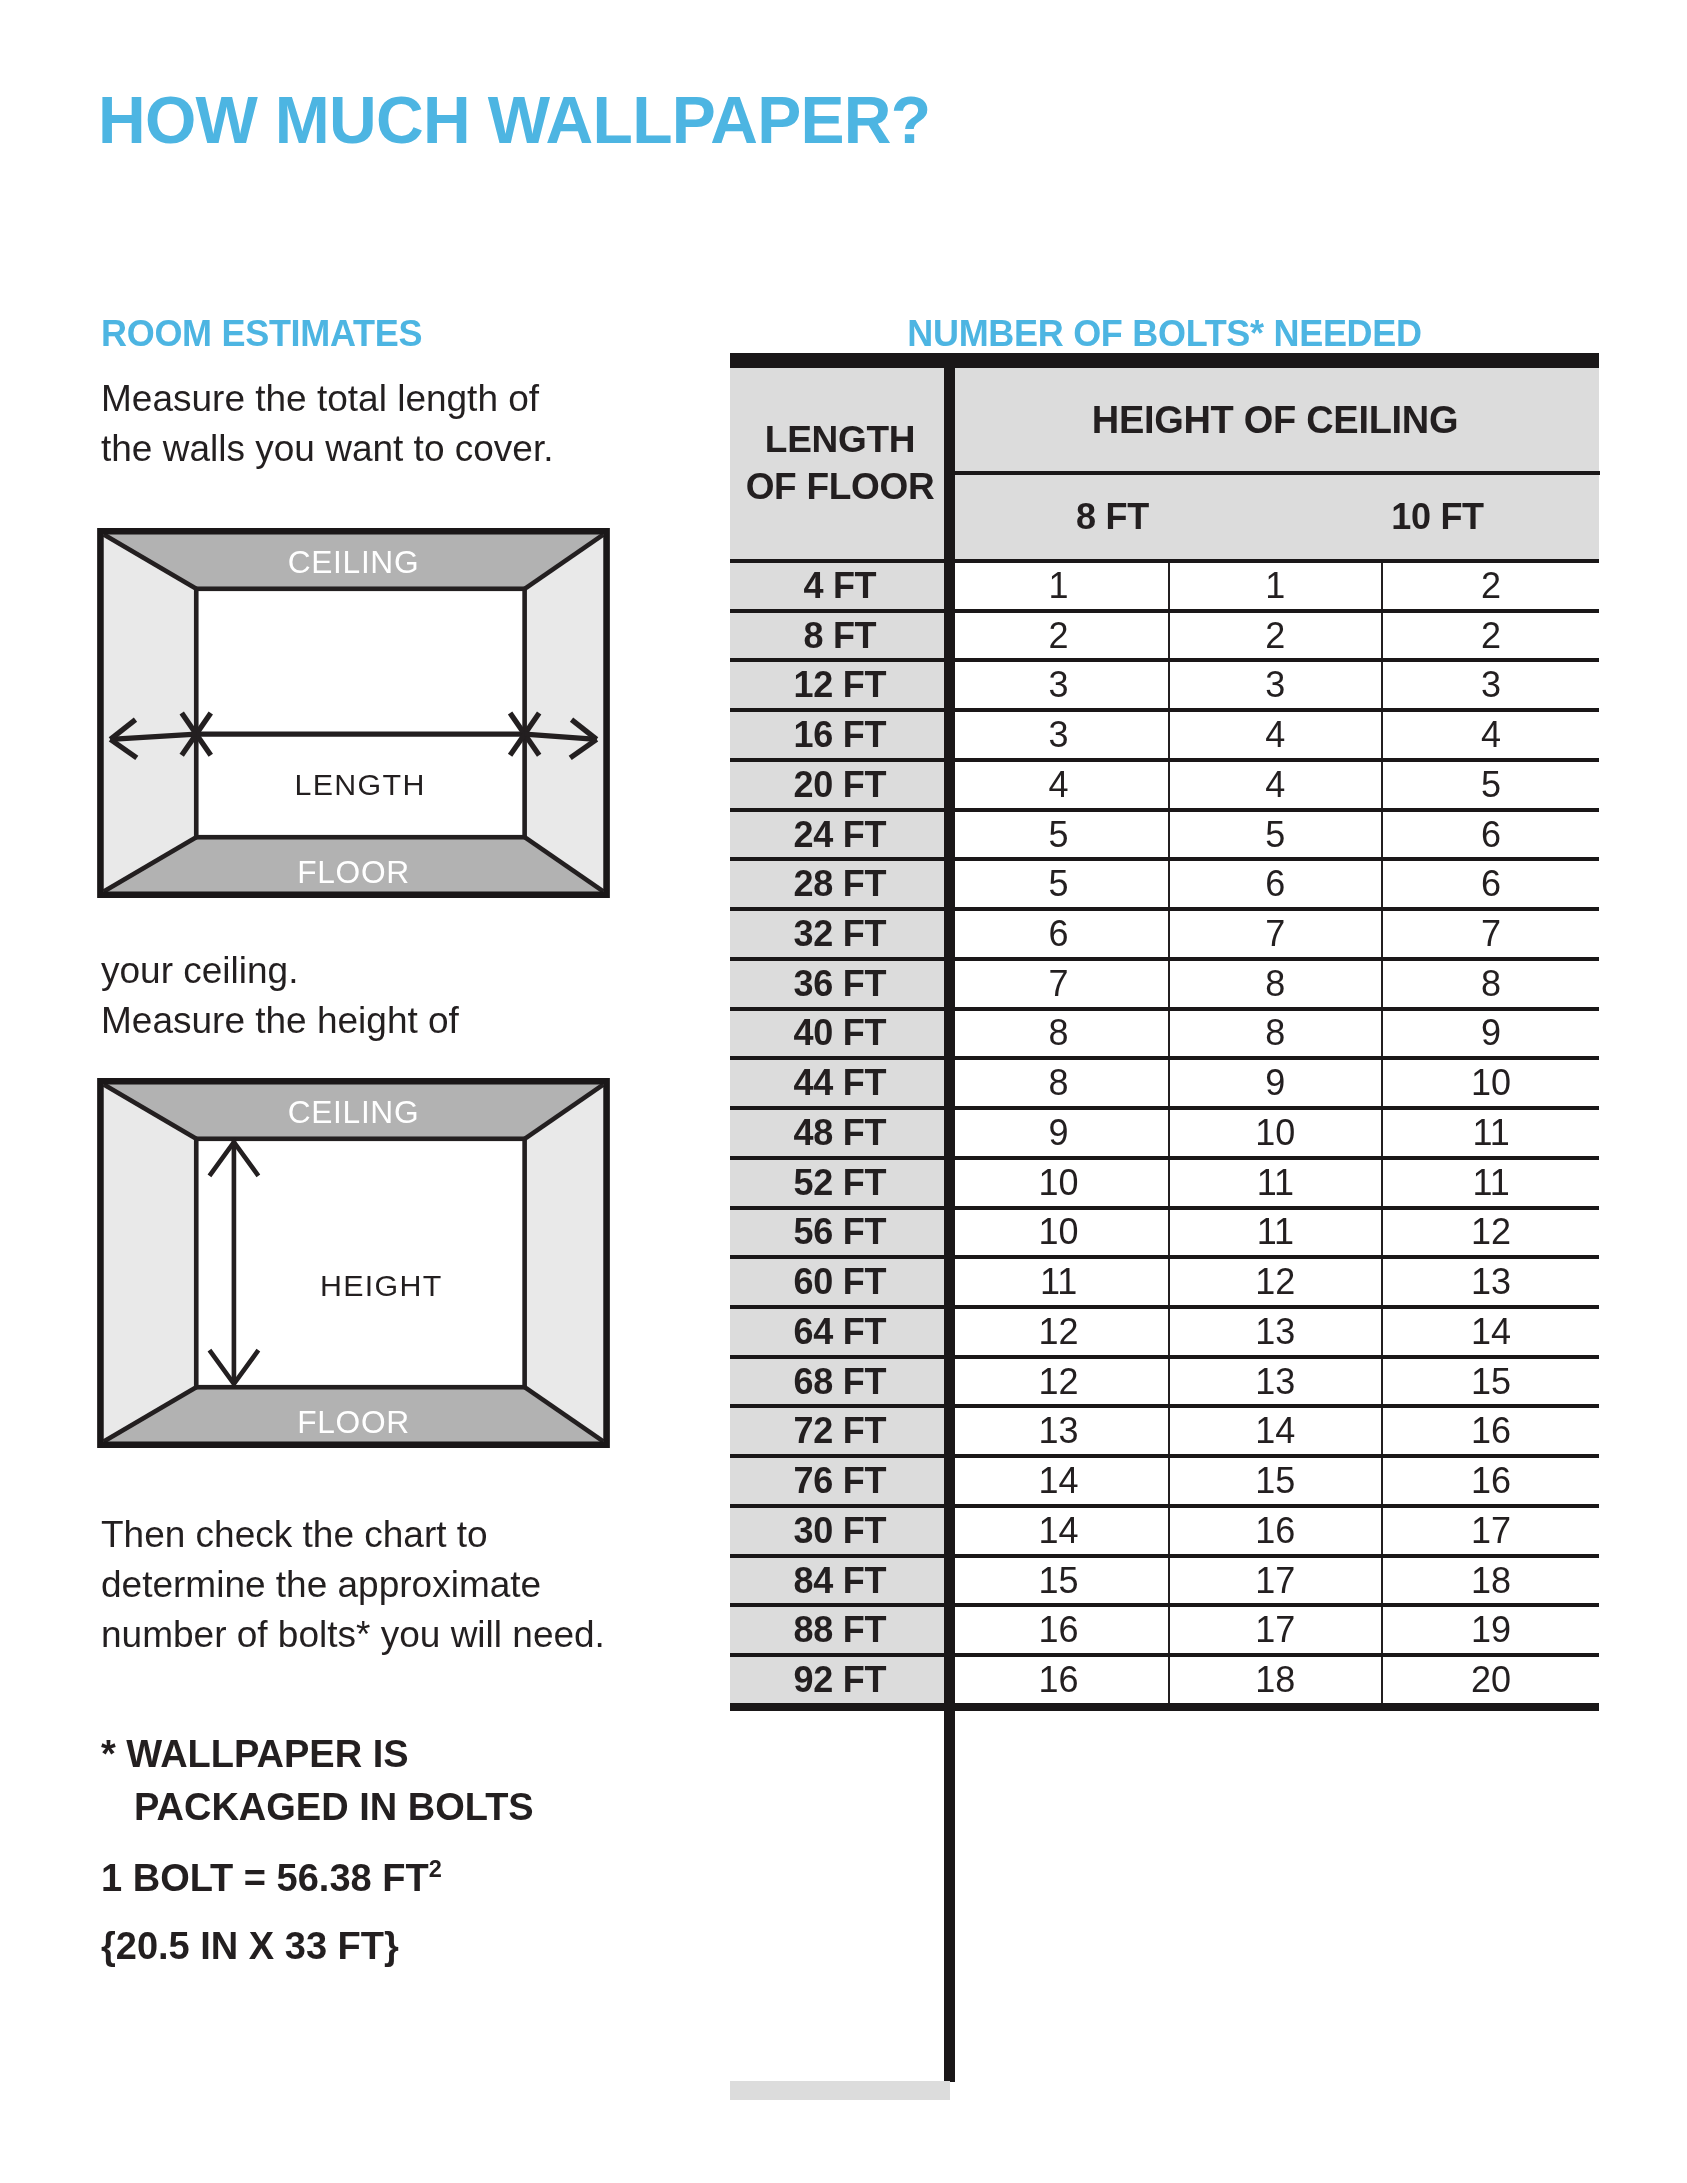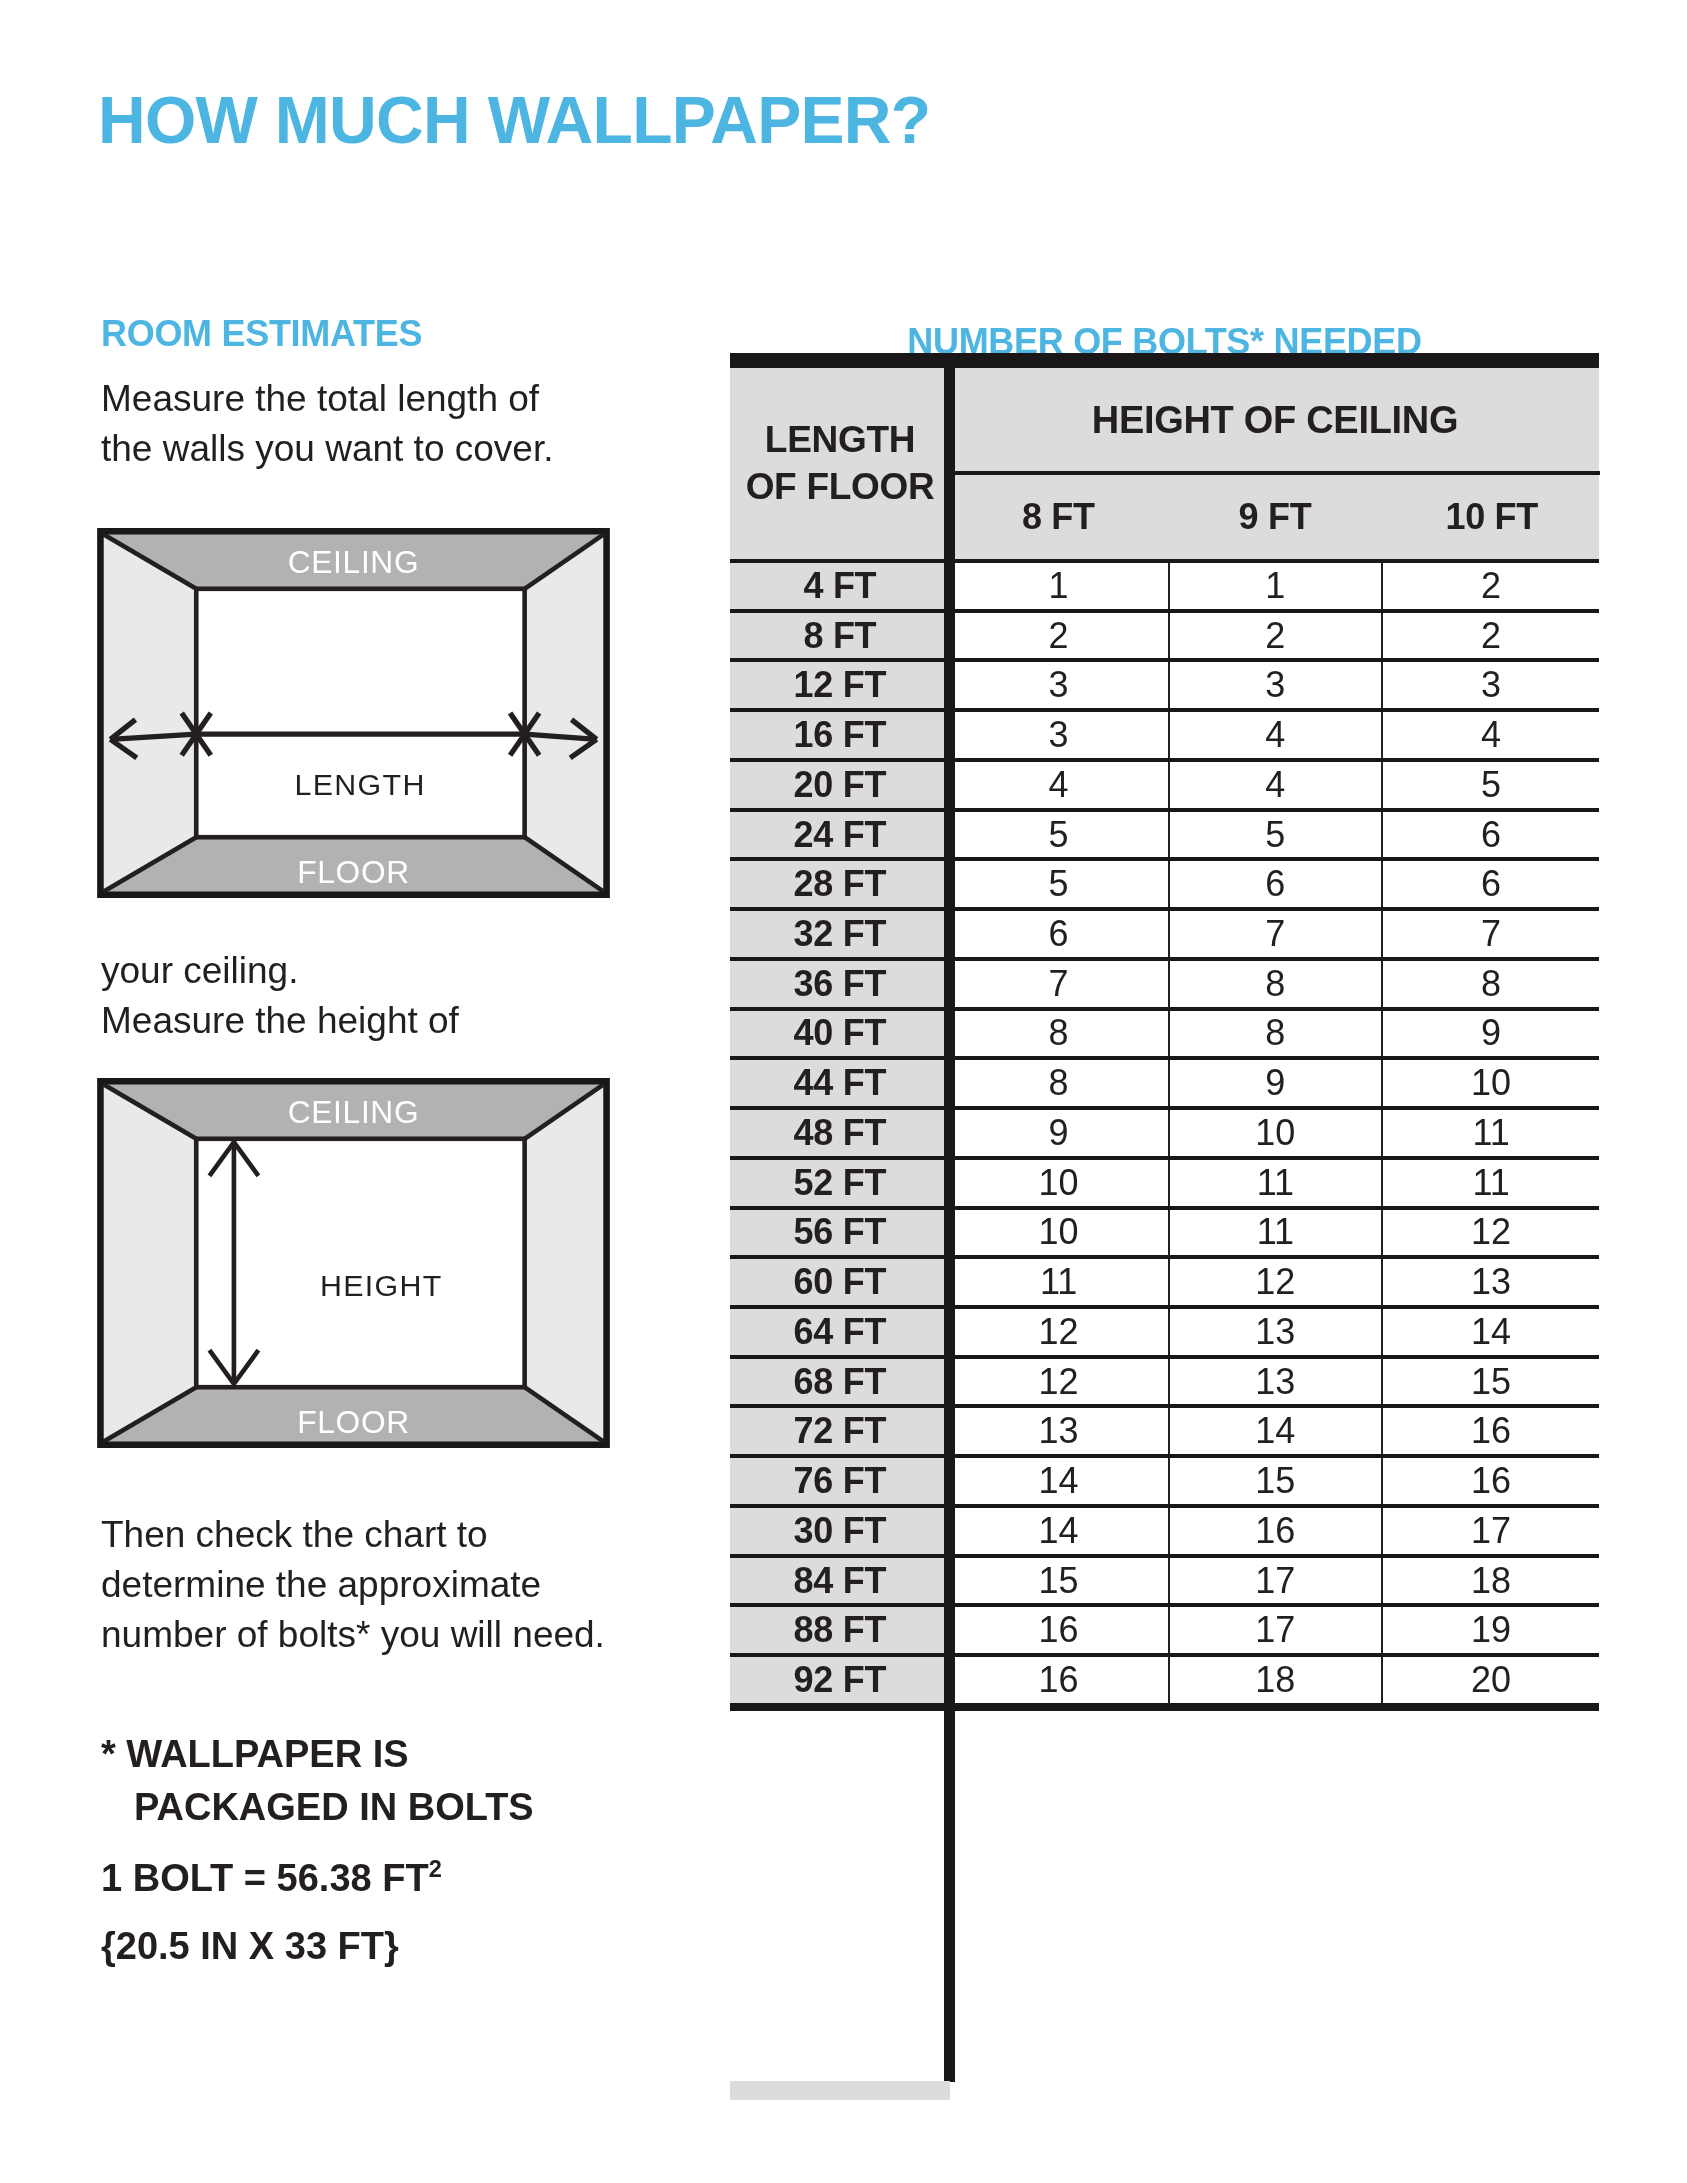--- a/index.html
+++ b/index.html
@@ -13,21 +13,21 @@
 
   
   #main-title {
     left:98px; top:87px; font-size:66px; font-weight:bold; letter-spacing:-0.7px;
     line-height:1; white-space:nowrap;
   }
   .section-heading {
     font-size:36px; font-weight:bold; letter-spacing:-0.3px; line-height:1;
   }
   #room-estimates-heading { left:101px; top:316px; }
-  #table-heading { left:730px; top:316px; width:869px; text-align:center;margin-top:8px; }
+  #table-heading { left:730px; top:316px; width:869px; text-align:center; }
 
   .para { left:101px; font-size:37px; line-height:50px; color:var(--ink,#231f20); }
   #para-measure-length { top:374px; }
   #para-measure-height { top:946px; }
   #para-check-chart    { top:1510px; }
 
   .footnote { left:101px; font-size:38px; font-weight:bold; line-height:53px; }
   #footnote-bolts { top:1728px; }
   #footnote-bolts .indent { padding-left:33px; }
   #bolt-equation { top:1852px; }
@@ -165,21 +165,20 @@
 
     <div id="t-header" class="abs">
       <div id="t-rowhead" class="abs">
         <div>LENGTH</div>
         <div>OF FLOOR</div>
       </div>
       <div id="t-grouphead" class="abs">HEIGHT OF CEILING</div>
       <div id="t-subrule" class="abs"></div>
       <div id="t-subheads" class="abs">
         <div>8 FT</div>
-        <div>9 FT</div>
         <div>10 FT</div>
       </div>
     </div>
 
     <div id="t-body" class="abs">
   <div class="t-row">
     <div class="t-cell t-label">4 FT</div>
     <div class="t-cell t-val t-v1">1</div>
     <div class="t-cell t-val t-v2">1</div>
     <div class="t-cell t-val t-v3">2</div>

